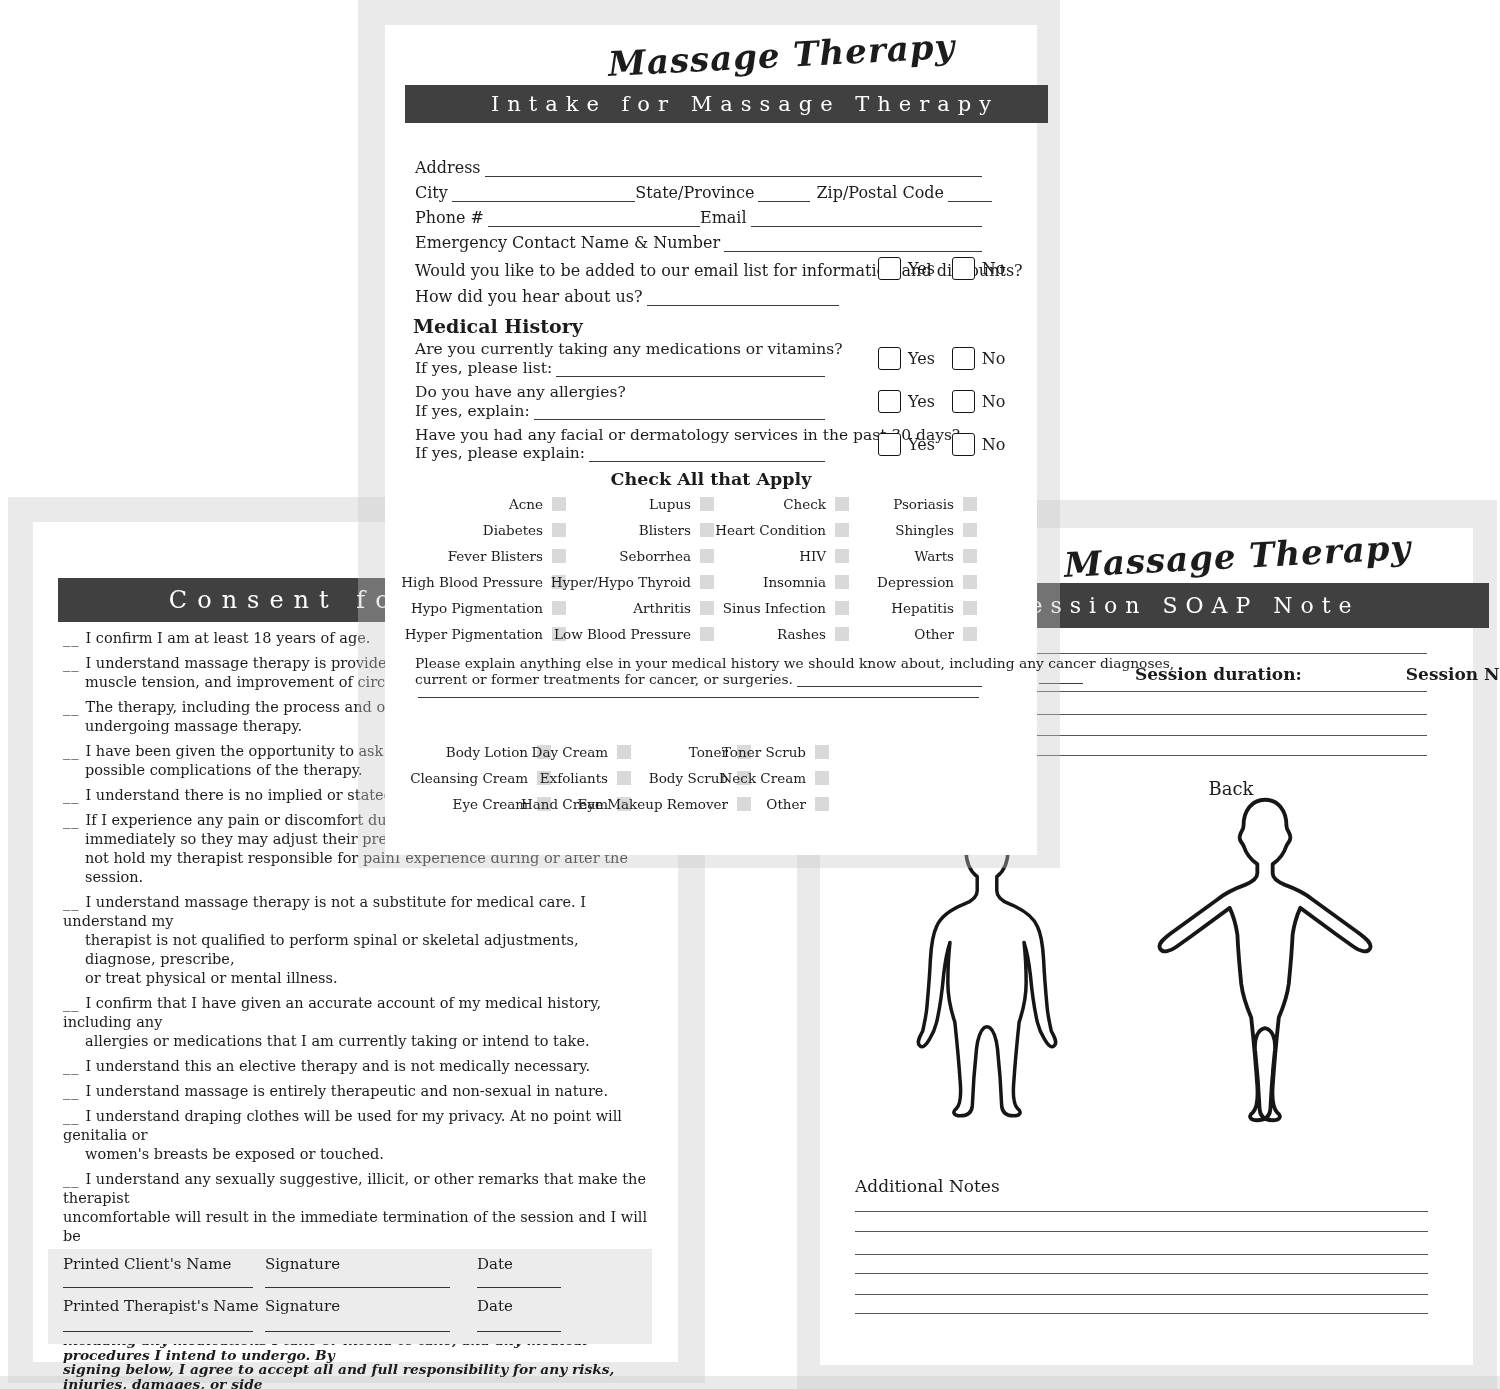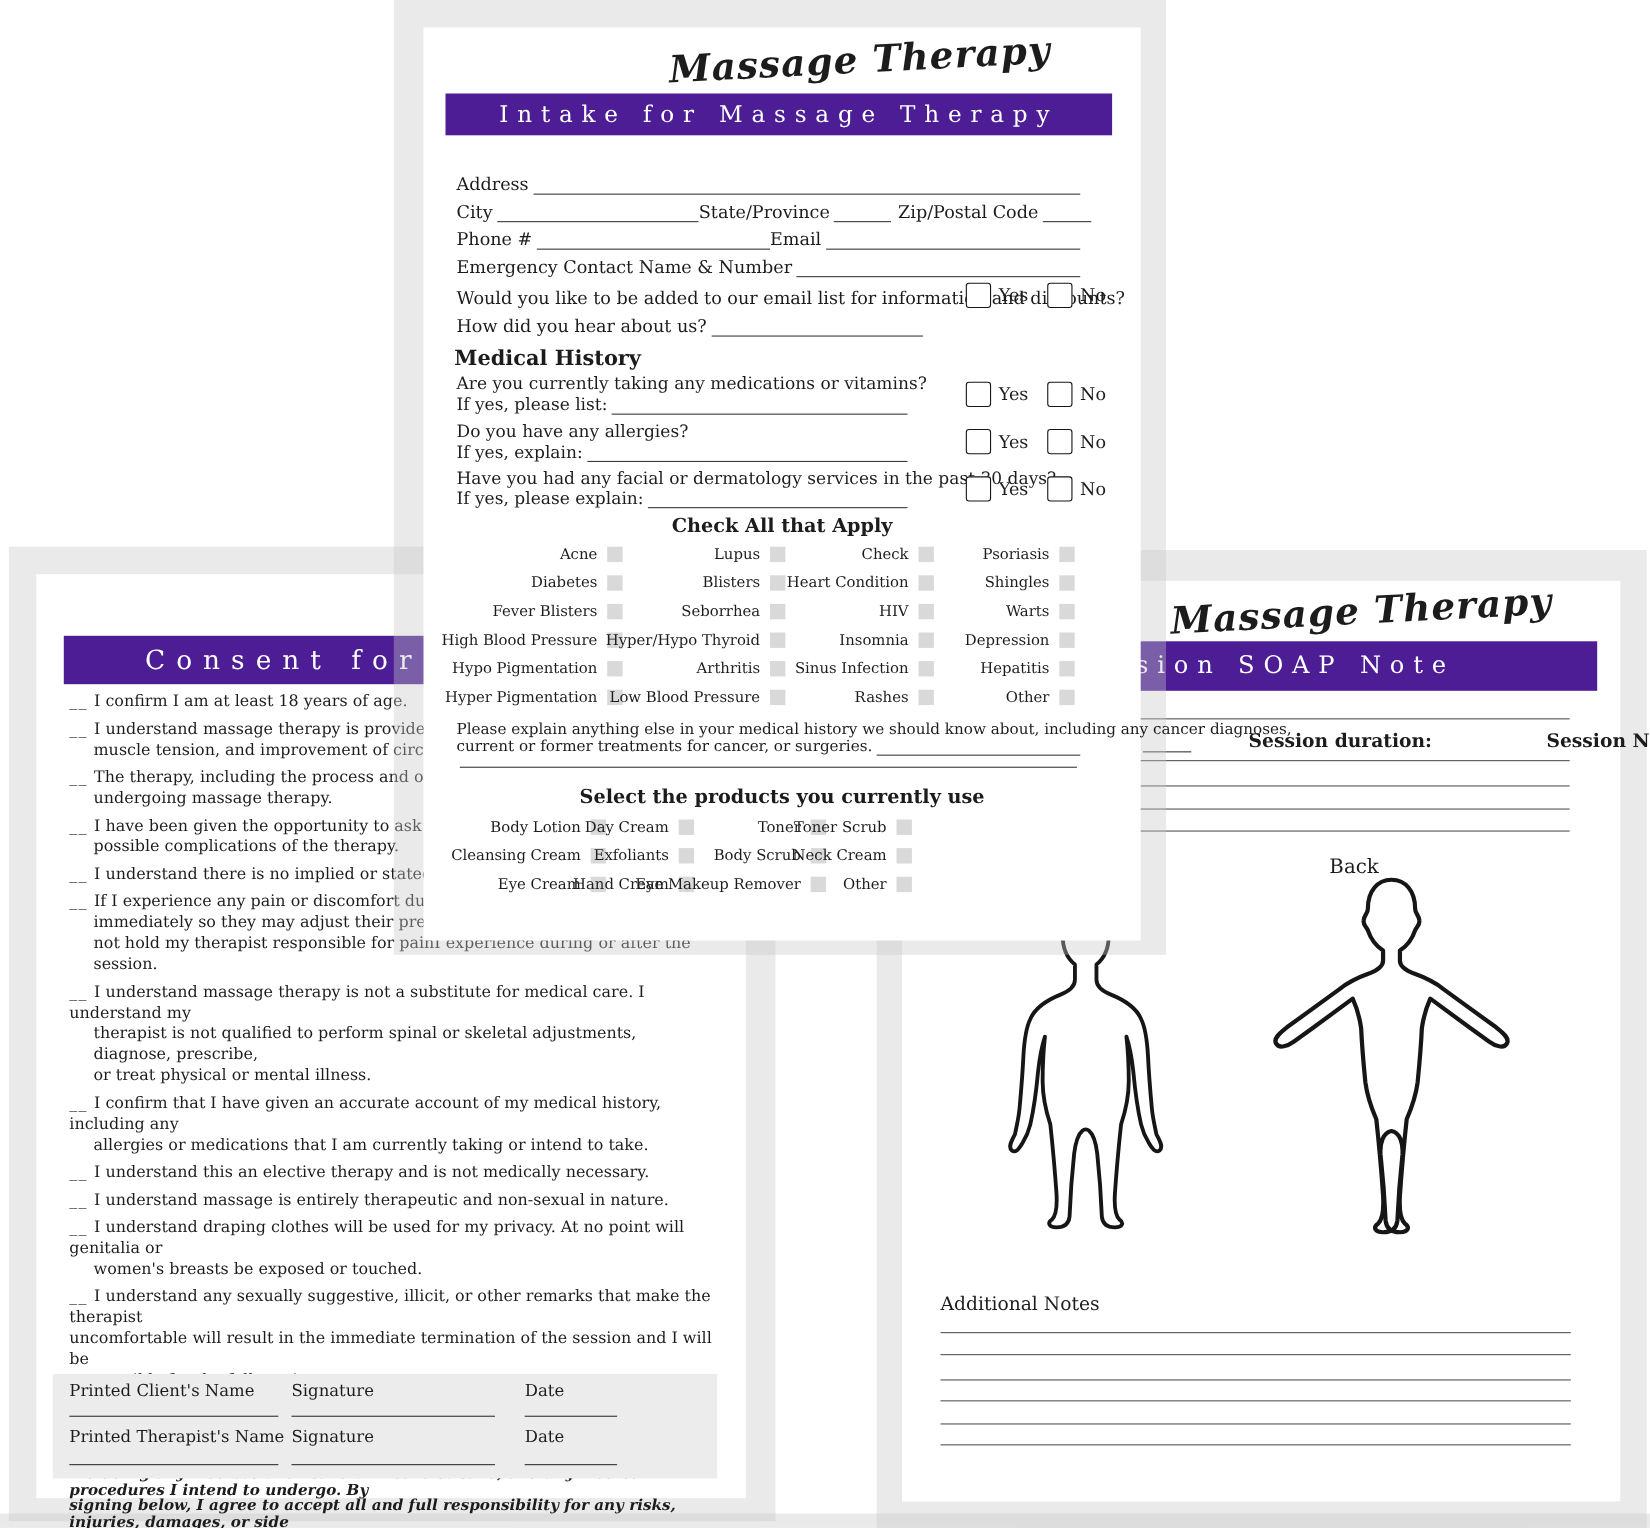--- a/index.html
+++ b/index.html
@@ -1,20 +1,20 @@
 <!DOCTYPE html>
 <html><head>
 <meta charset="utf-8">
 <style>
   html,body{margin:0;padding:0;background:#fff;}
   .canvas{position:relative;width:1500px;height:1389px;overflow:hidden;background:#fff;
           font-family:"DejaVu Serif","Liberation Serif",serif;color:#1c1c1c;}
   .backdrop{position:absolute;background:rgba(200,200,200,0.38);}
   .page{position:absolute;background:#ffffff;}
-  .banner{position:absolute;background:#4c1d95;color:#fff;display:flex;align-items:center;justify-content:center;}
+  .banner{position:absolute;background:#404040;color:#fff;display:flex;align-items:center;justify-content:center;padding-left:37px;}
   .banner span{white-space:nowrap;}
   .script{font-style:italic;font-weight:600;letter-spacing:1px;transform:rotate(-3deg);white-space:nowrap;}
   .frow{position:absolute;display:flex;align-items:flex-end;font-size:16px;}
   .frow .lbl{white-space:nowrap;padding-right:4px;}
   .fill{border-bottom:1.4px solid #3a3a3a;height:15px;flex:1;}
   .fill.fx{flex:none;}
   .yn{position:absolute;display:flex;align-items:center;gap:7px;font-size:16px;}
   .ynbox{width:21px;height:21px;border:1.7px solid #161616;border-radius:3px;background:#fff;}
   .mh-head{position:absolute;font-size:19px;font-weight:700;}
   .center-head{position:absolute;left:0;width:100%;text-align:center;font-size:17.5px;font-weight:700;}
@@ -345,21 +345,20 @@
         </div>
       </div>
 
     <div class="smalltext" style="left:30px;top:630px;">Please explain anything else in your medical history we should know about, including any cancer diagnoses,</div>
     <div class="frow" style="left:30px;right:55px;top:646px;font-size:13.8px;">
       <span class="lbl">current or former treatments for cancer, or surgeries.</span>
       <span class="fill"></span>
     </div>
     <div class="srule" style="left:33px;top:672px;right:58px;border-color:#3a3a3a;"></div>
 
-    <div class="center-head" style="top:690px;">Select the products you currently use</div>
     <div class="ccol" style="left:30px;top:714px;width:136px;">
         <div class="chk-row">
           <span class="chk-label">Body Lotion</span>
           <span class="chk-box"></span>
         </div>
         <div class="chk-row">
           <span class="chk-label">Cleansing Cream</span>
           <span class="chk-box"></span>
         </div>
         <div class="chk-row">

